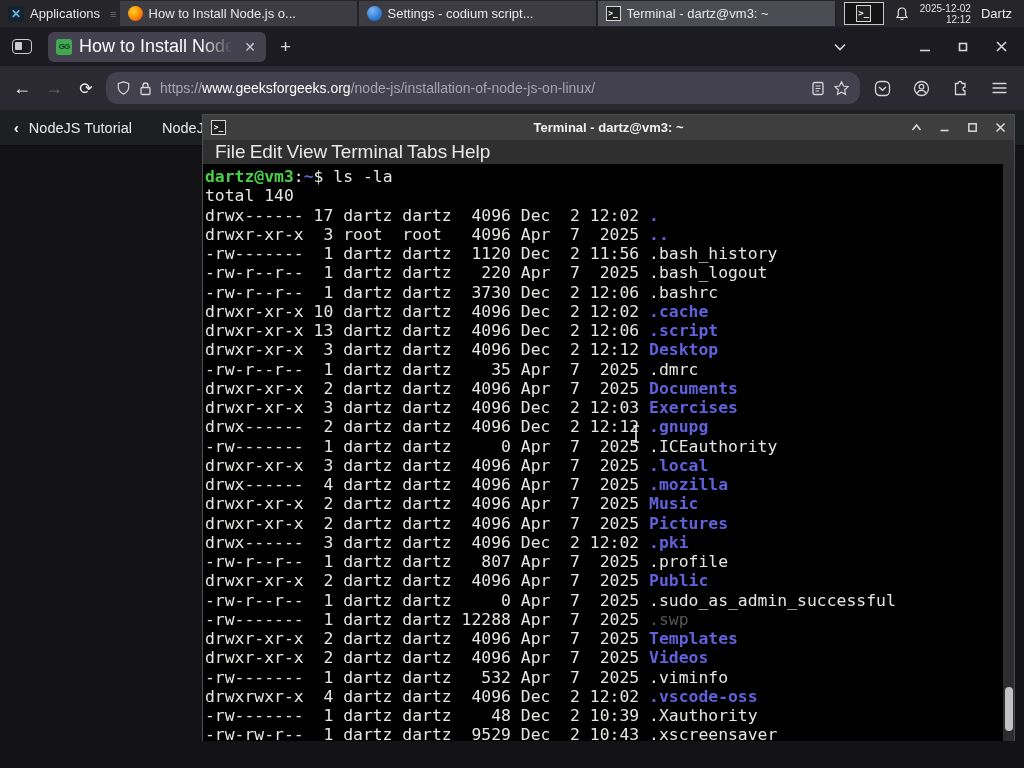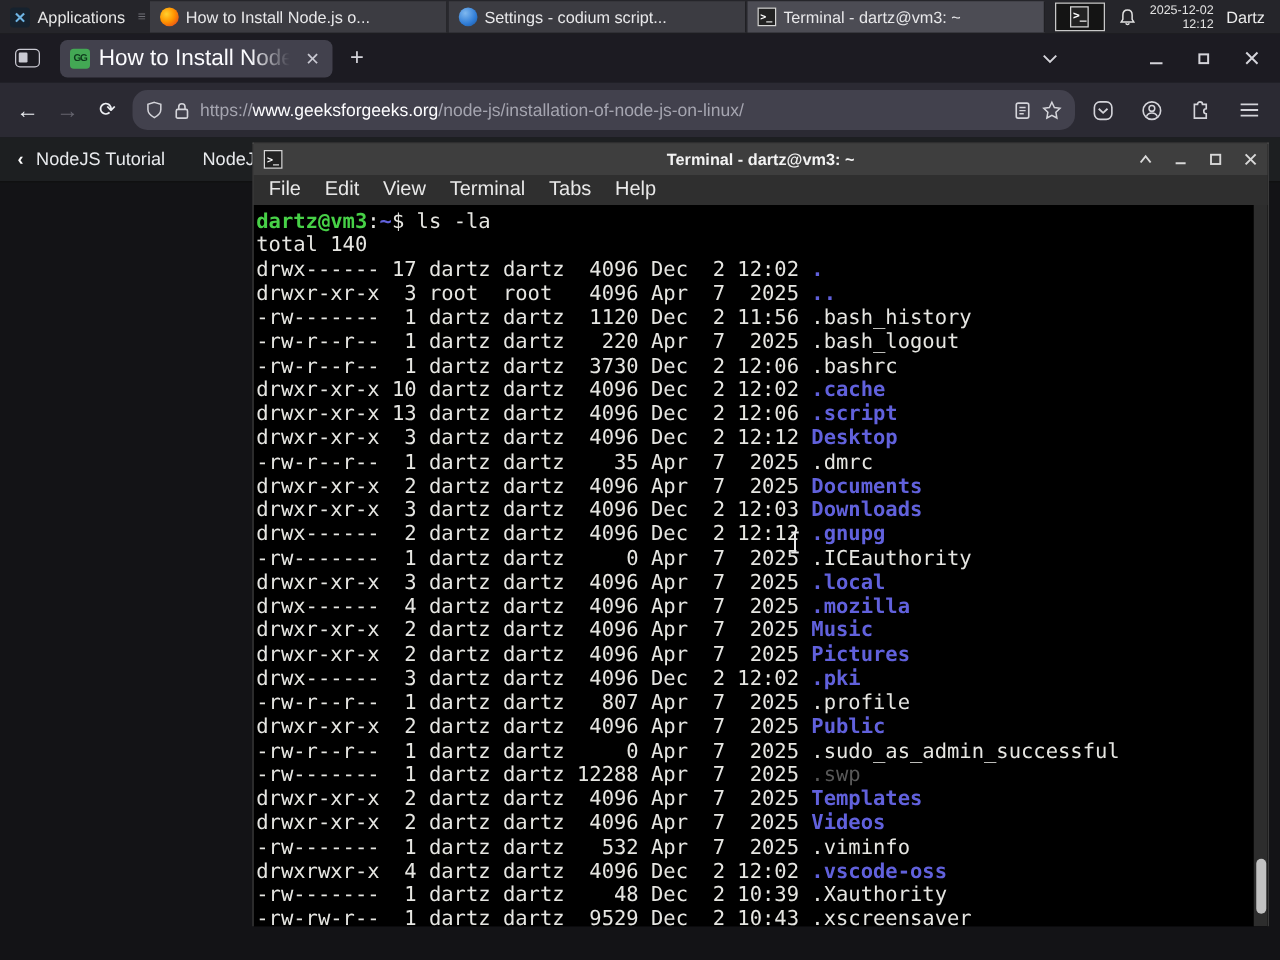--- a/index.html
+++ b/index.html
@@ -86,22 +86,22 @@
   
   #terminal { left:202px; top:114px; width:813px; height:627px; background:#000;
     border:1px solid #4e4e4e; border-bottom:none; z-index:10; }
   #term-titlebar { left:0; top:0; width:100%; height:25px; background:#3e3e3e;
     display:flex; align-items:center; padding:0 8px; }
   #term-title { position:absolute; left:0; right:0; text-align:center; color:#f2f2f2;
     font-size:13px; font-weight:bold; pointer-events:none; }
   #term-ctls { margin-left:auto; display:flex; align-items:center; gap:17px; z-index:2; }
   #term-ctls svg { display:block; }
   #term-menubar { left:0; top:25px; width:100%; height:24px; background:#2f2f2f;
-    display:flex; align-items:center; gap:19px; padding:0 12px; color:#e8e8e8;
-    font-size:16px; }
+    display:flex; align-items:center; gap:4px; padding:0 12px; color:#e8e8e8;
+    font-size:19px; }
   #term-body { left:0; top:49px; width:100%; height:577px; background:#000;
     padding:3px 0 0 2px; overflow:hidden;
     font-family:"DejaVu Sans Mono", monospace; font-size:16.4px; line-height:19.25px; }
   .tline { white-space:pre; color:#e6e6e2; }
   .p-user { color:#47d147; font-weight:bold; }
   .p-path { color:#6161dc; font-weight:bold; }
   .fname.dir { color:#6161dc; font-weight:bold; }
   .fname.file { color:#e6e6e2; }
   .fname.dim { color:#585858; }
   #term-scroll { right:0; top:49px; width:11px; height:577px; background:#2d2d2d; }
@@ -273,21 +273,21 @@
           <div class="tline"><span>drwx------ 17 dartz dartz  4096 Dec  2 12:02 </span><span class="fname dir">.</span></div>
           <div class="tline"><span>drwxr-xr-x  3 root  root   4096 Apr  7  2025 </span><span class="fname dir">..</span></div>
           <div class="tline"><span>-rw-------  1 dartz dartz  1120 Dec  2 11:56 </span><span class="fname file">.bash_history</span></div>
           <div class="tline"><span>-rw-r--r--  1 dartz dartz   220 Apr  7  2025 </span><span class="fname file">.bash_logout</span></div>
           <div class="tline"><span>-rw-r--r--  1 dartz dartz  3730 Dec  2 12:06 </span><span class="fname file">.bashrc</span></div>
           <div class="tline"><span>drwxr-xr-x 10 dartz dartz  4096 Dec  2 12:02 </span><span class="fname dir">.cache</span></div>
           <div class="tline"><span>drwxr-xr-x 13 dartz dartz  4096 Dec  2 12:06 </span><span class="fname dir">.script</span></div>
           <div class="tline"><span>drwxr-xr-x  3 dartz dartz  4096 Dec  2 12:12 </span><span class="fname dir">Desktop</span></div>
           <div class="tline"><span>-rw-r--r--  1 dartz dartz    35 Apr  7  2025 </span><span class="fname file">.dmrc</span></div>
           <div class="tline"><span>drwxr-xr-x  2 dartz dartz  4096 Apr  7  2025 </span><span class="fname dir">Documents</span></div>
-          <div class="tline"><span>drwxr-xr-x  3 dartz dartz  4096 Dec  2 12:03 </span><span class="fname dir">Downloads</span></div>
+          <div class="tline"><span>drwxr-xr-x  3 dartz dartz  4096 Dec  2 12:03 </span><span class="fname dir">Exercises</span></div>
           <div class="tline"><span>drwx------  2 dartz dartz  4096 Dec  2 12:12 </span><span class="fname dir">.gnupg</span></div>
           <div class="tline"><span>-rw-------  1 dartz dartz     0 Apr  7  2025 </span><span class="fname file">.ICEauthority</span></div>
           <div class="tline"><span>drwxr-xr-x  3 dartz dartz  4096 Apr  7  2025 </span><span class="fname dir">.local</span></div>
           <div class="tline"><span>drwx------  4 dartz dartz  4096 Apr  7  2025 </span><span class="fname dir">.mozilla</span></div>
           <div class="tline"><span>drwxr-xr-x  2 dartz dartz  4096 Apr  7  2025 </span><span class="fname dir">Music</span></div>
           <div class="tline"><span>drwxr-xr-x  2 dartz dartz  4096 Apr  7  2025 </span><span class="fname dir">Pictures</span></div>
           <div class="tline"><span>drwx------  3 dartz dartz  4096 Dec  2 12:02 </span><span class="fname dir">.pki</span></div>
           <div class="tline"><span>-rw-r--r--  1 dartz dartz   807 Apr  7  2025 </span><span class="fname file">.profile</span></div>
           <div class="tline"><span>drwxr-xr-x  2 dartz dartz  4096 Apr  7  2025 </span><span class="fname dir">Public</span></div>
           <div class="tline"><span>-rw-r--r--  1 dartz dartz     0 Apr  7  2025 </span><span class="fname file">.sudo_as_admin_successful</span></div>

